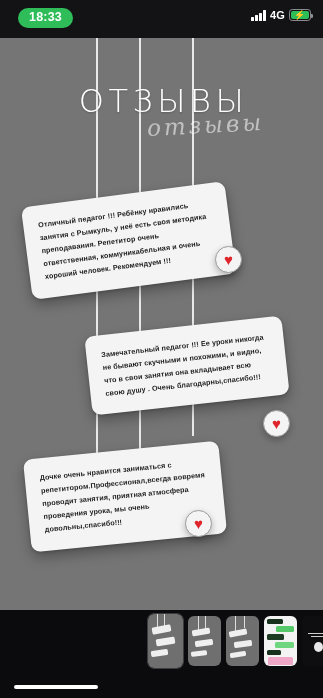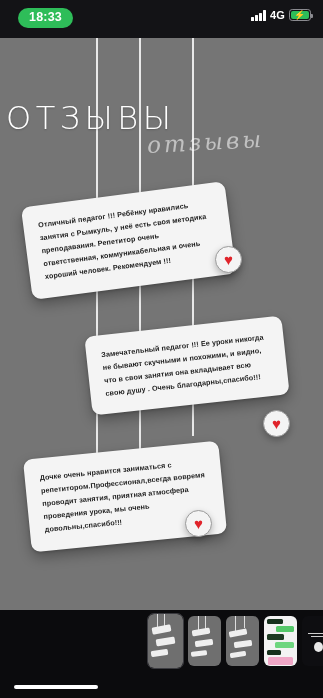--- a/index.html
+++ b/index.html
@@ -63,22 +63,22 @@
   .string {
     position:absolute; top:0; width:1.7px;
     background:#f2f2f2; opacity:.92;
   }
   .string.s1 { left:96px;  height:440px; }
   .string.s2 { left:139px; height:470px; }
   .string.s3 { left:192px; height:398px; }
 
   
   .title-wrap {
-    position:absolute; left:0; top:61px; width:321px;
-    z-index:6;
+    position:absolute; left:0; top:44px; width:321px;
+    text-align:center; z-index:6;
   }
   .title-main {
     font-family:"DejaVu Sans", sans-serif;
     font-weight:300;
     font-size:32px;
     letter-spacing:4.5px;
     color:#ffffff;
     text-transform:uppercase;
     text-shadow:0 1px 2px rgba(0,0,0,.22);
     display:inline-block;

